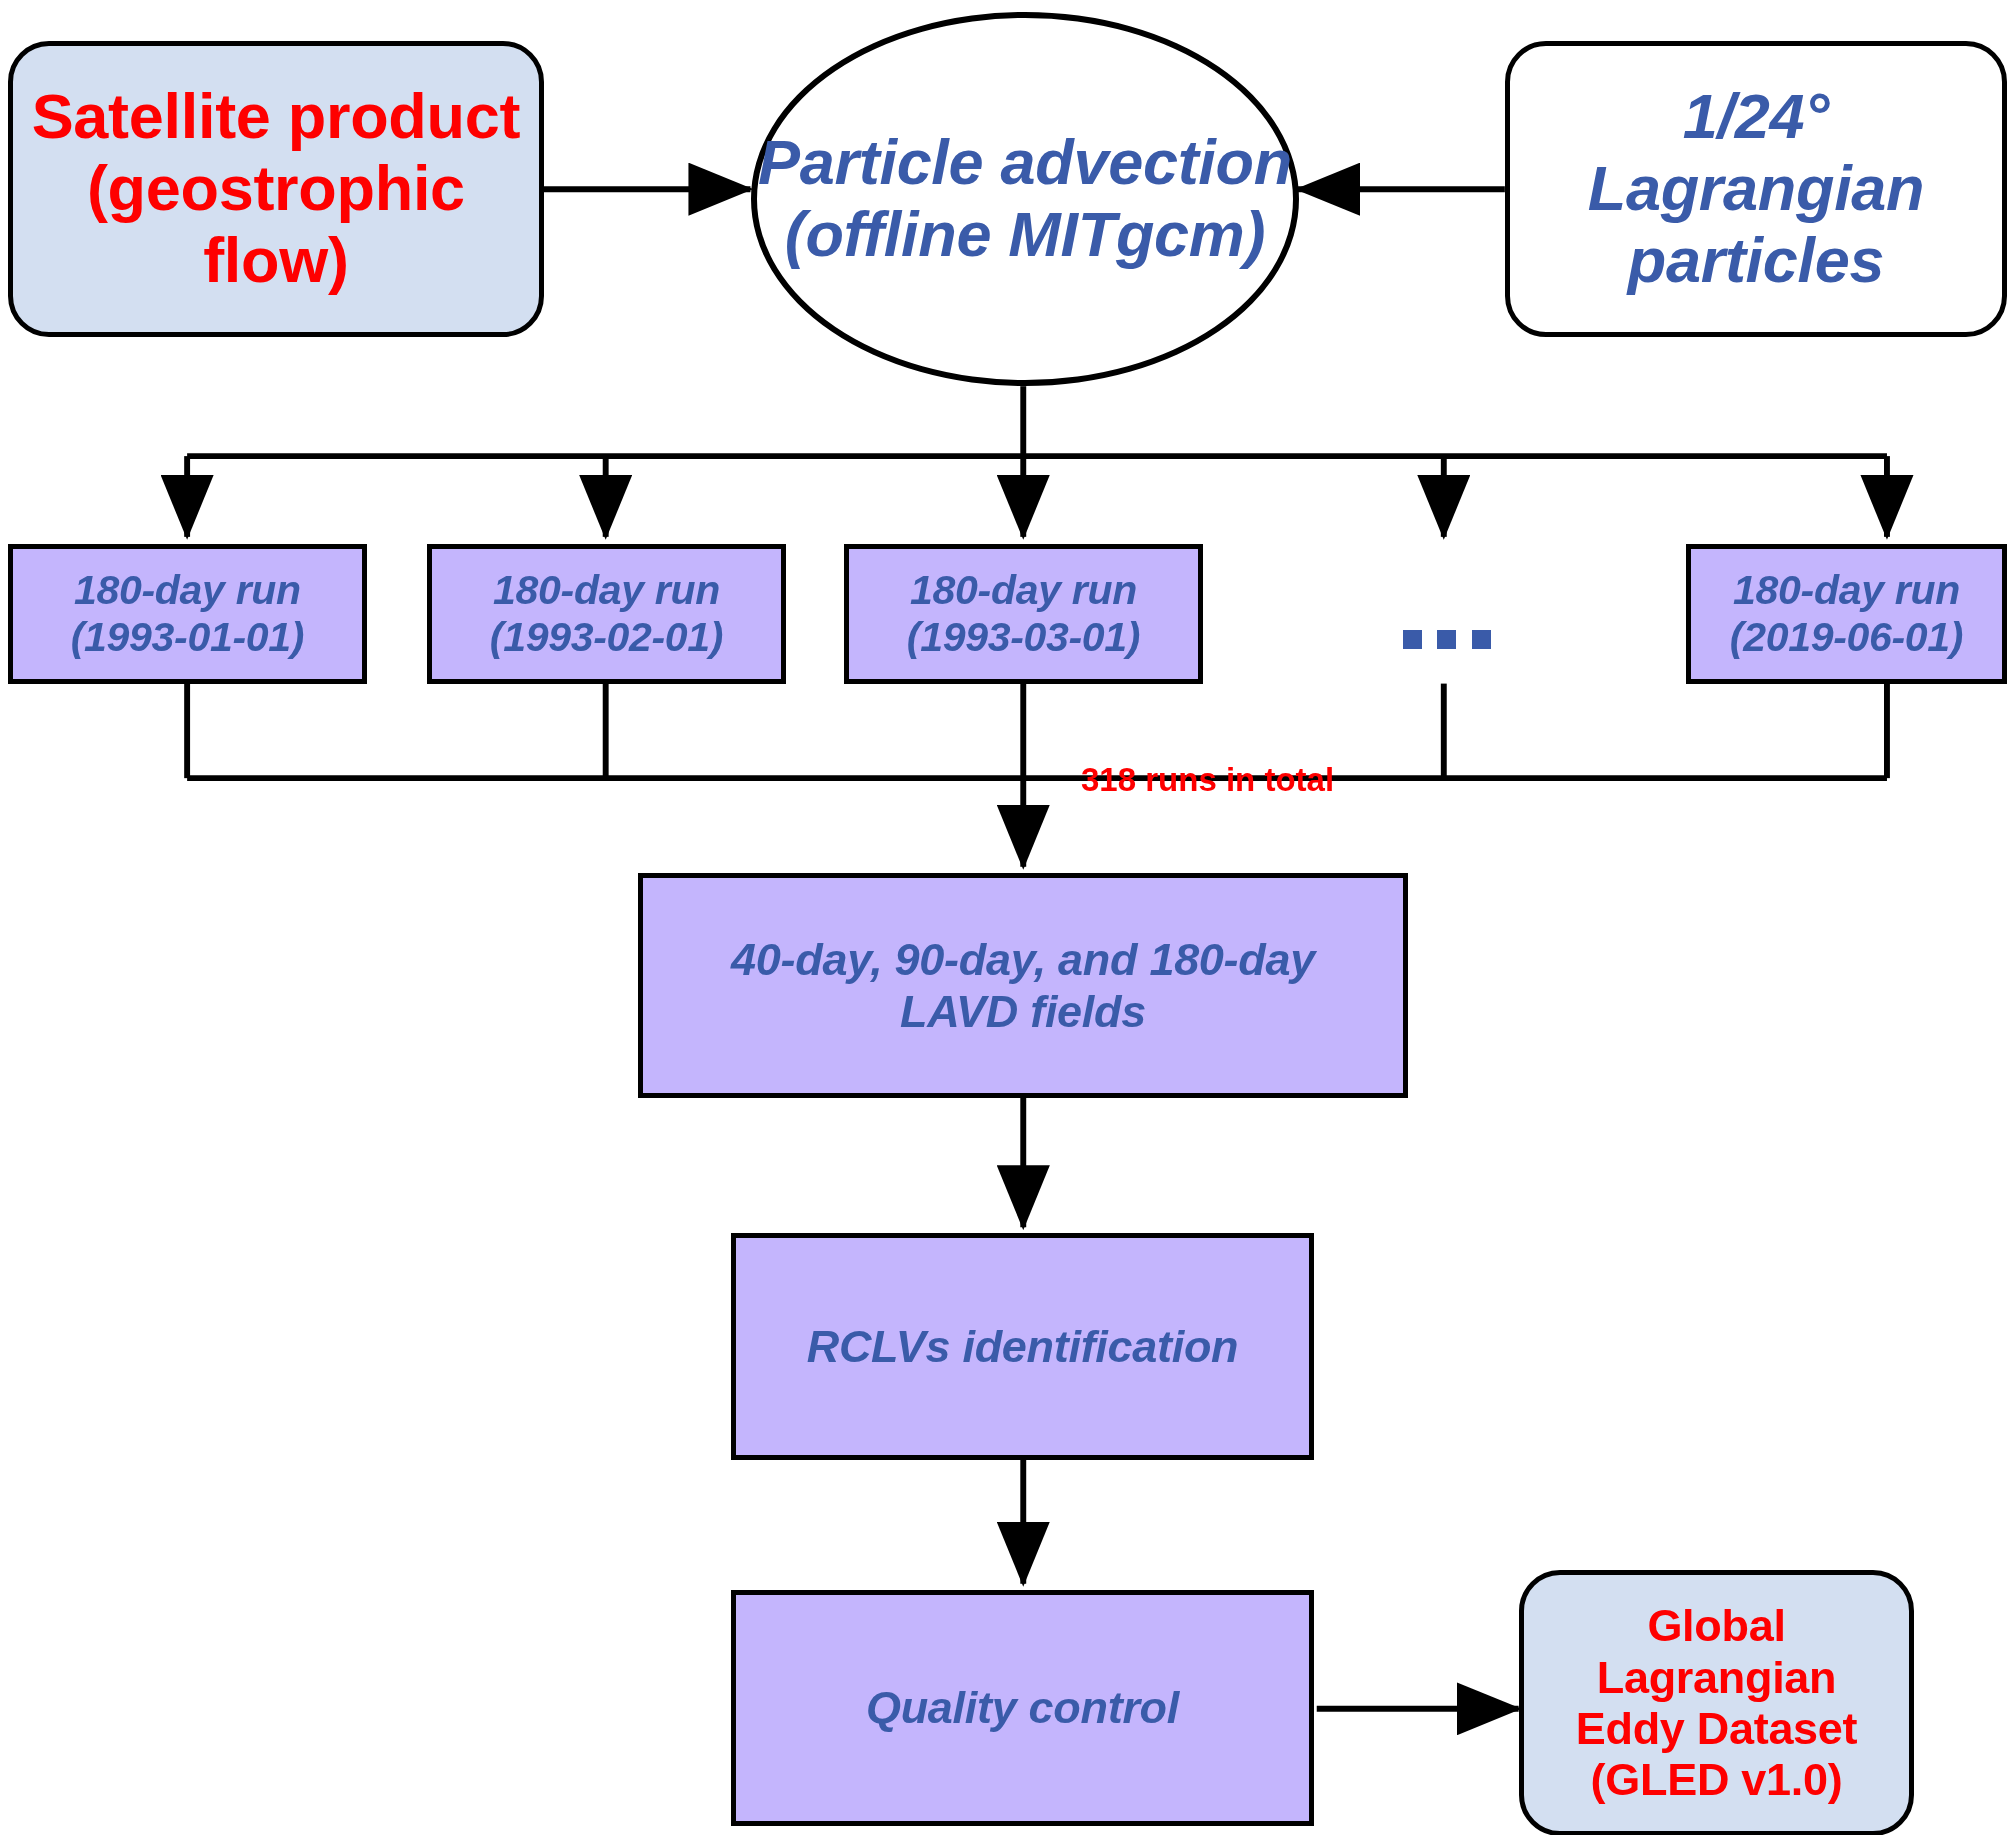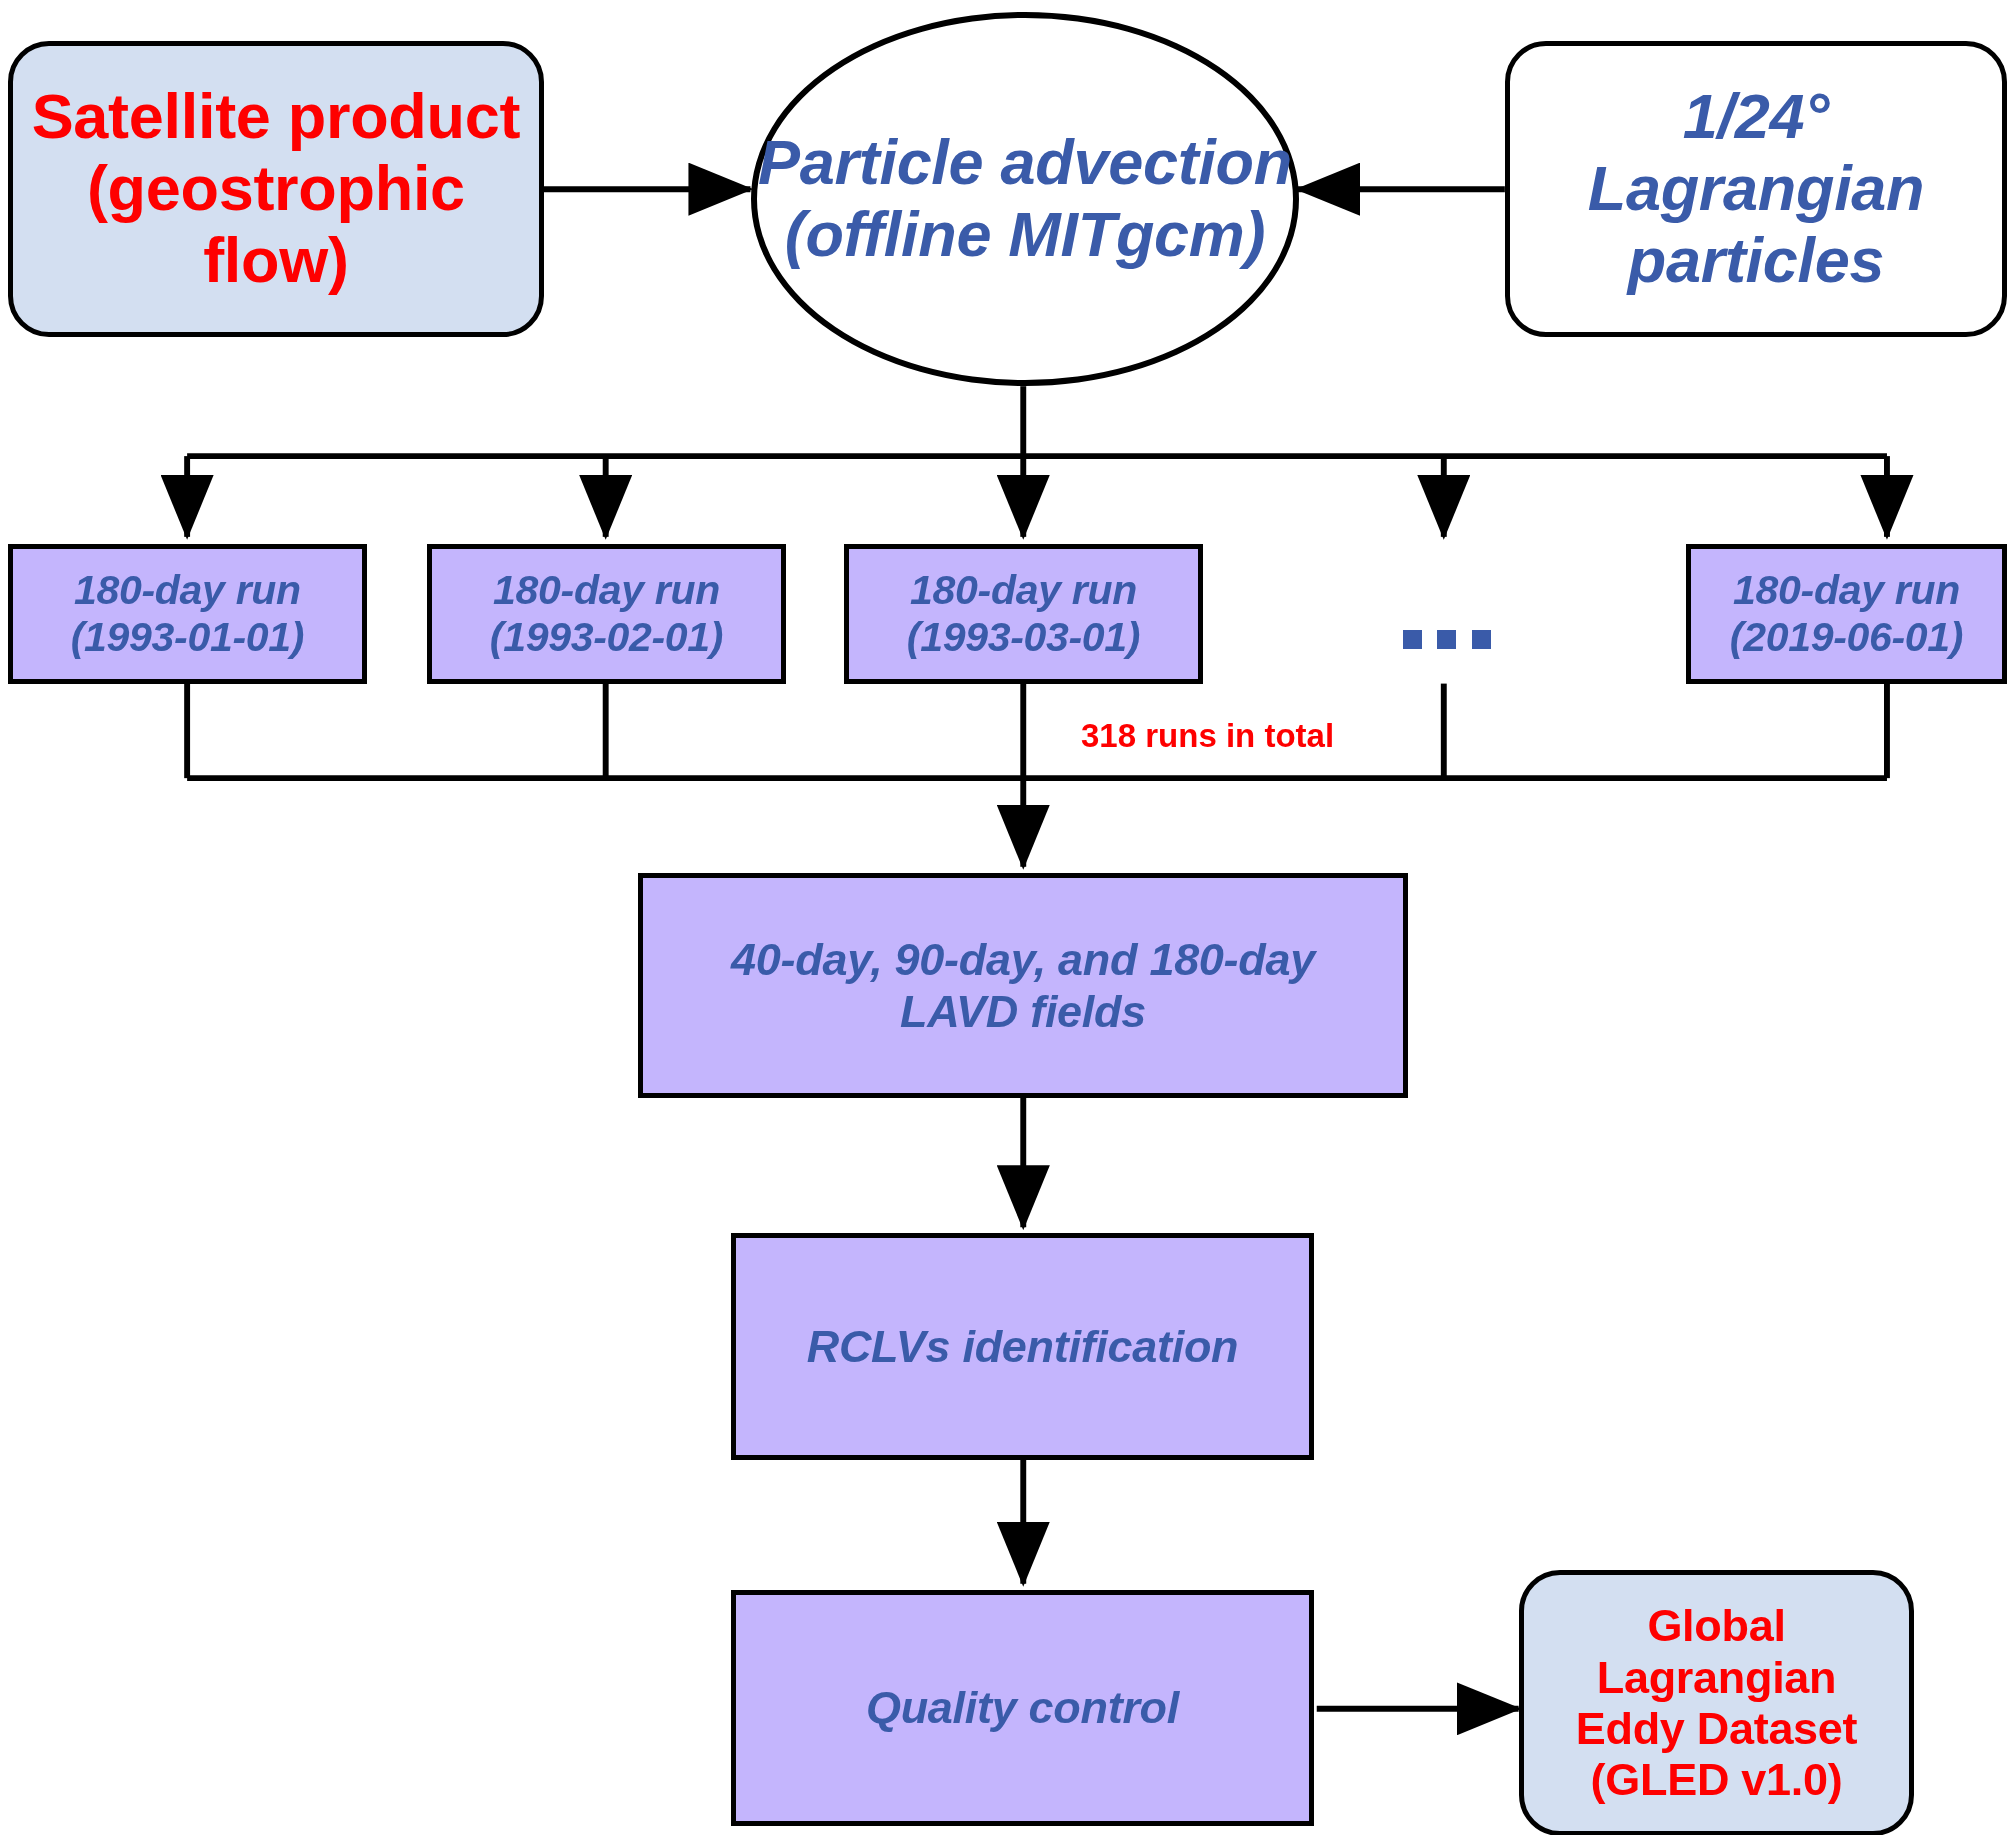--- a/index.html
+++ b/index.html
@@ -61,20 +61,21 @@
   }
   .t-48 { font-size: 63px; }
   .t-46 { font-size: 45px; }
   .t-42 { font-size: 41px; }
   .t-34 { font-size: 33px; }
 
   .free-label {
     position: absolute;
     z-index: 4;
     white-space: nowrap;
+    margin-top: 44px;
   }
   .ellipsis-dots {
     position: absolute;
     z-index: 4;
     display: flex;
     gap: 15.8px;
     align-items: center;
   }
   .ellipsis-dots span.dot {
     display: block;

